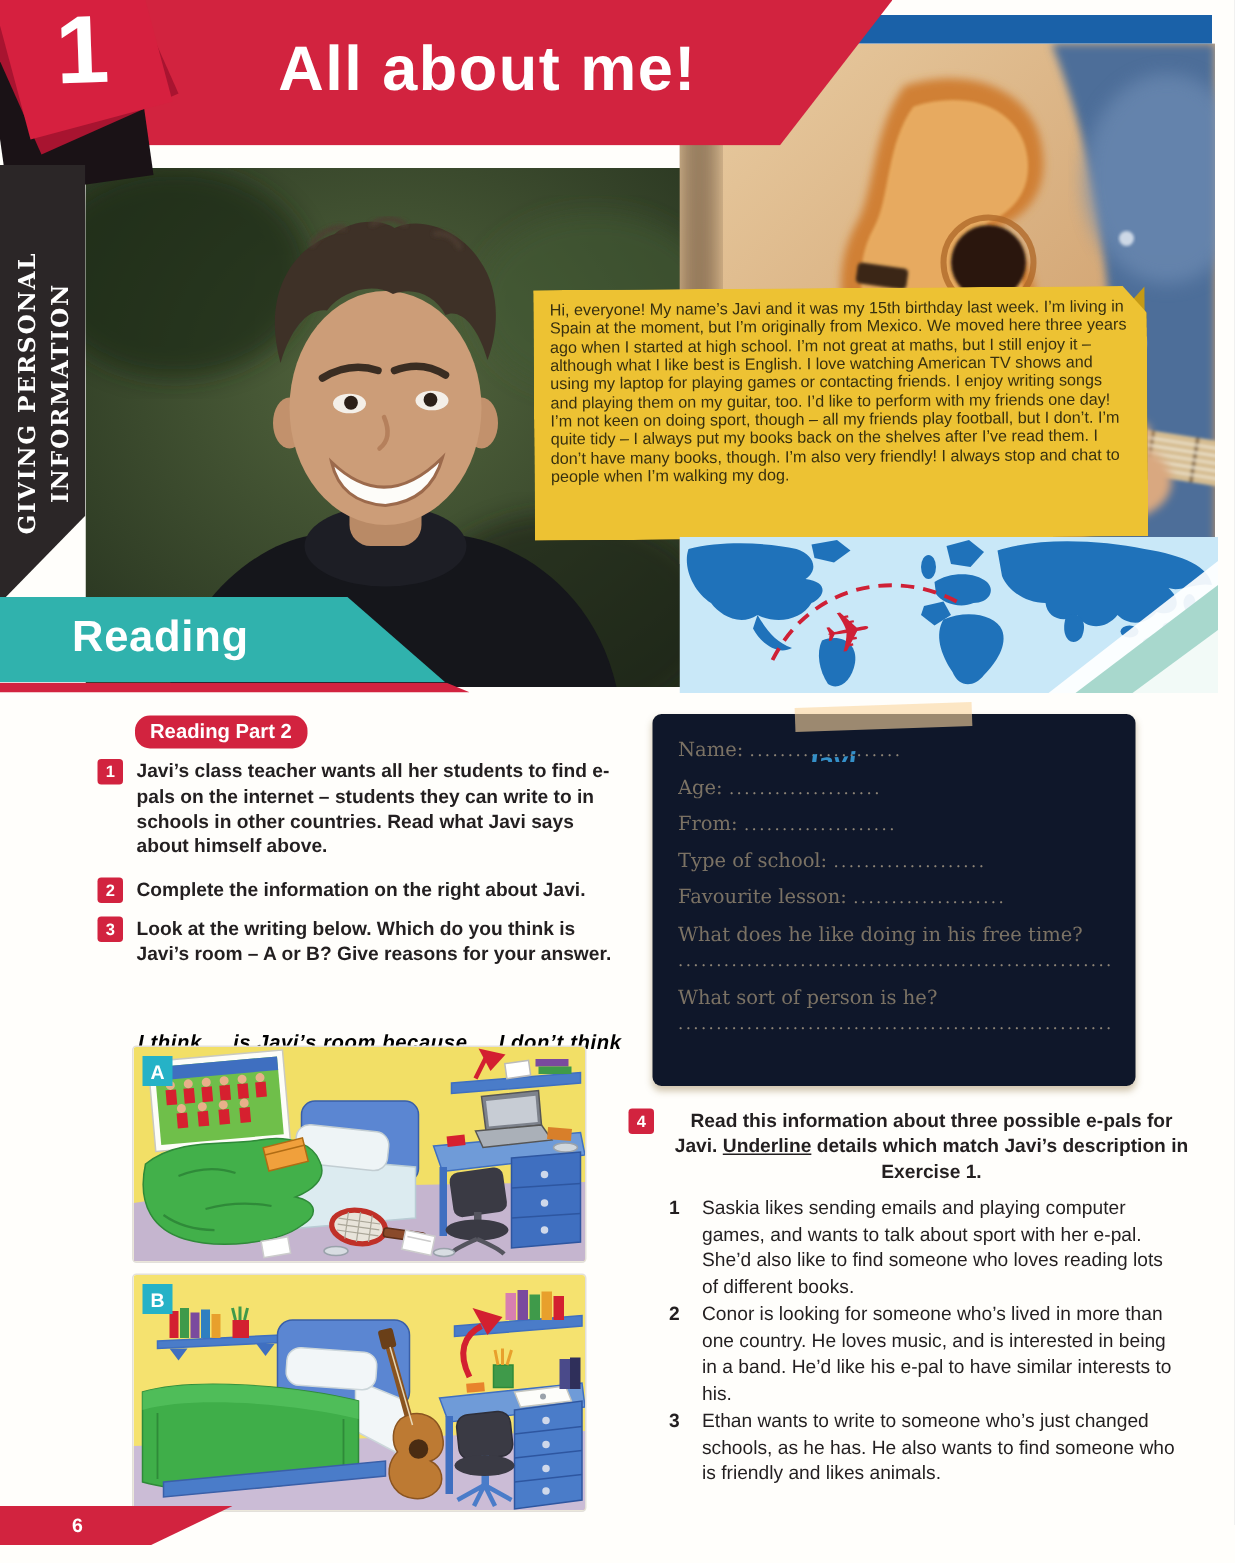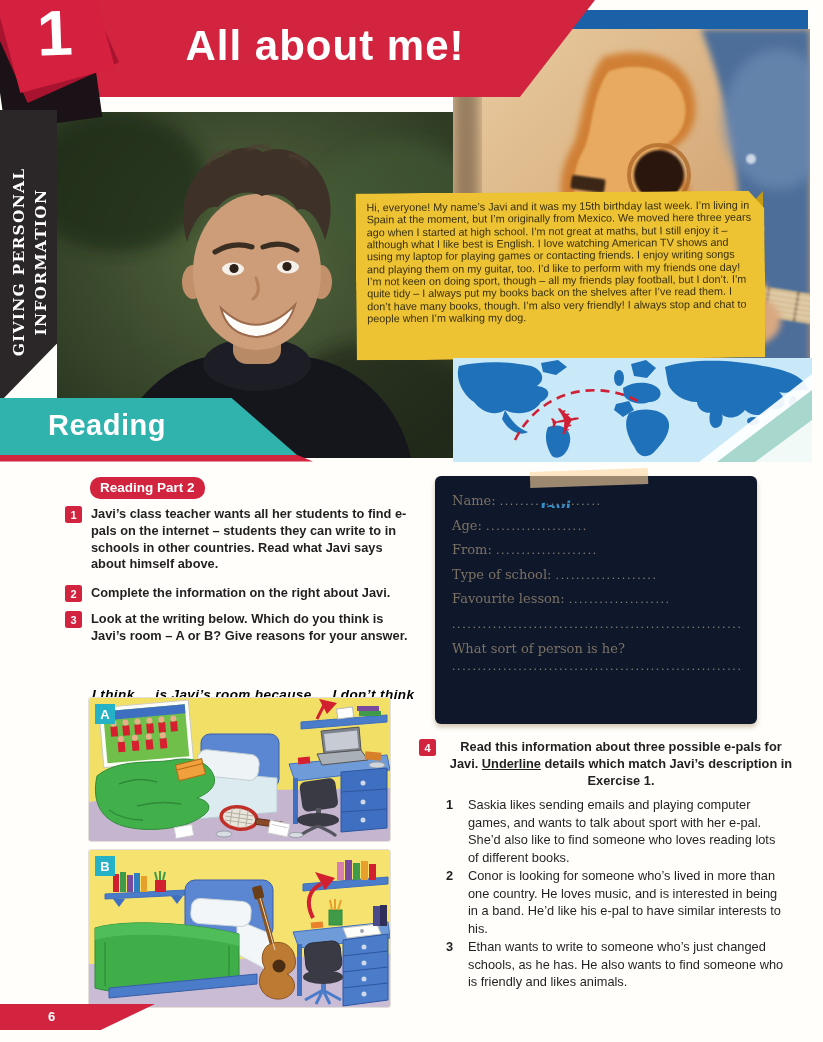--- a/index.html
+++ b/index.html
@@ -428,20 +428,21 @@
         <span class="dots">....................</span>
       </div>
       <div class="frow">
         <span>Type of school:</span>
         <span class="dots">....................</span>
       </div>
       <div class="frow">
         <span>Favourite lesson:</span>
         <span class="dots">....................</span>
       </div>
+      <div class="fq">What does he like doing in his free time?</div>
       <div class="frow"><span class="dots">................................................................................</span></div>
       <div class="fq">What sort of person is he?</div>
       <div class="frow"><span class="dots">................................................................................</span></div>
     </div>
   </div>
   <div class="abs card-tape"></div>
 
   <div class="abs ex4">
     <div class="numsq">4</div>
     <div class="ex-text"><span>Read this information about three possible e-pals for Javi. </span><span class="ul">Underline</span><span> details which match Javi’s description in Exercise 1.</span></div>

